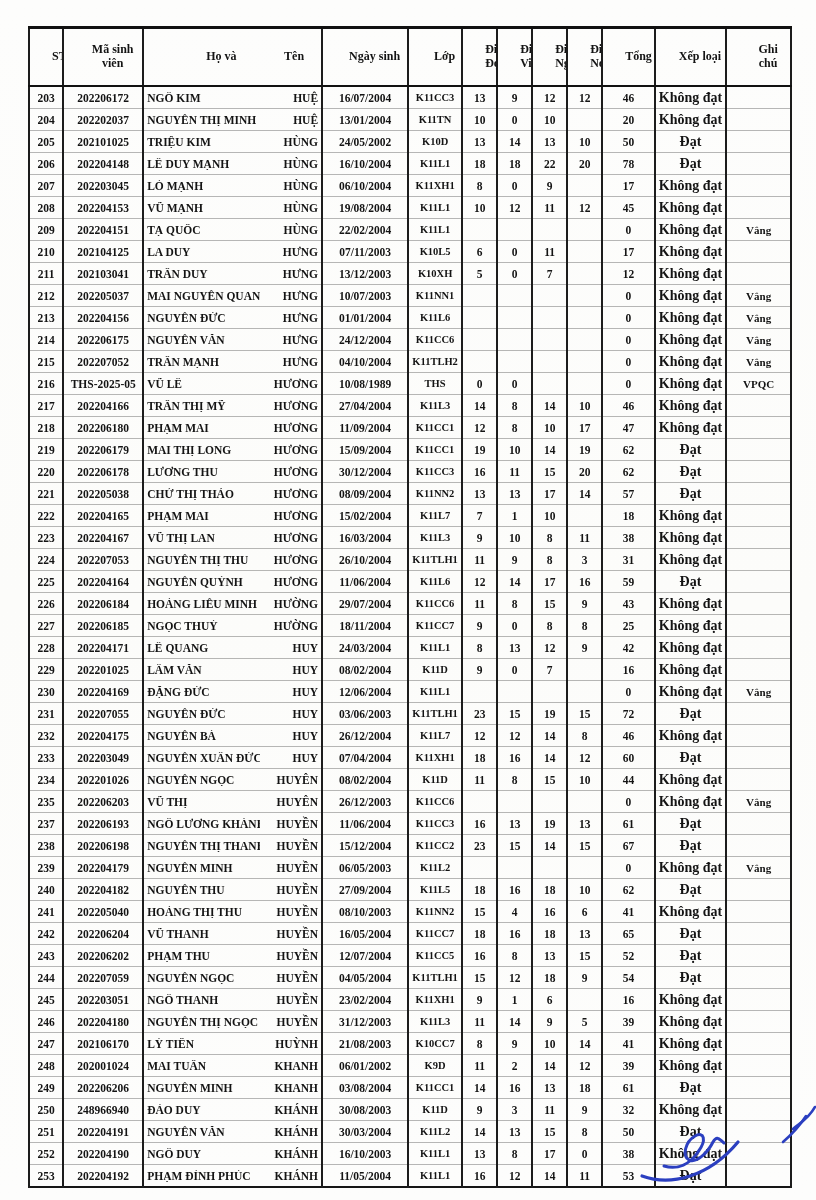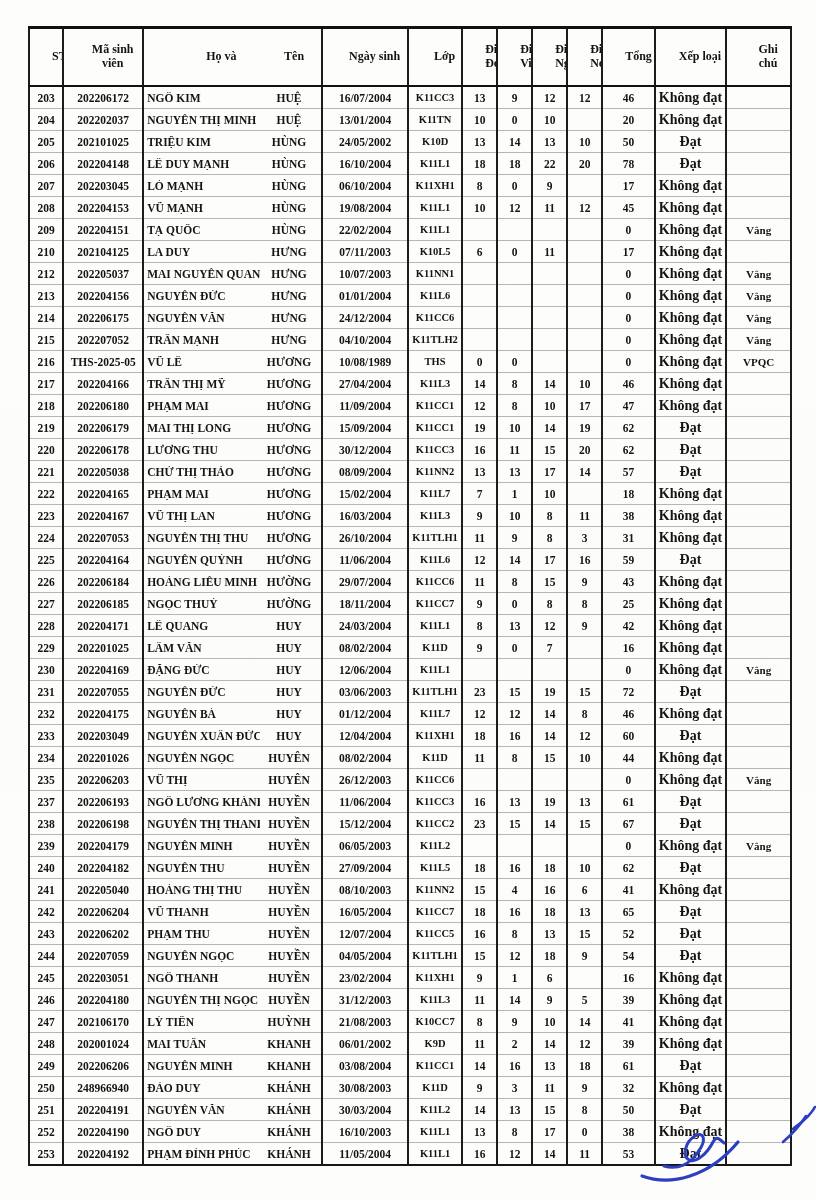--- a/index.html
+++ b/index.html
@@ -35,21 +35,21 @@
   thead th .two{display:flex;justify-content:space-between;padding:0 14px 0 40px;}
   tbody td{
     height:21px;font-size:11.5px;font-weight:bold;text-align:center;
     border-top:1px solid rgba(40,40,40,.33);
     border-bottom:1px solid rgba(40,40,40,.33);
   }
   tbody tr:first-child td{border-top:none;}
   td.c-name{text-align:left;}
   td.c-name .wrap{display:flex;align-items:center;}
   td.c-name .ho{flex:1 1 auto;overflow:hidden;}
-  td.c-name .ten{flex:0 0 34%;text-align:center;}
+  td.c-name .ten{flex:0 0 34%;text-align:right;}
   td.c-xl{font-size:14px;}
   td.c-gc{font-size:11px;}
   td.c-lop{font-size:10.5px;}
   .sig{position:absolute;pointer-events:none;}
   .sig path{fill:none;stroke-linecap:round;stroke-linejoin:round;}
 </style>
 </head>
 <body>
 
 <div class="page">
@@ -237,20 +237,39 @@
           <td class="c-lop">K10L5</td>
           <td>6</td>
           <td>0</td>
           <td>11</td>
           <td></td>
           <td>17</td>
           <td class="c-xl">Không đạt</td>
           <td class="c-gc"></td>
         </tr>
         <tr>
+          <td>211</td>
+          <td>202103041</td>
+          <td class="c-name">
+            <span class="wrap">
+              <span class="ho">TRẦN DUY</span>
+              <span class="ten">HƯNG</span>
+            </span>
+          </td>
+          <td class="c-date">13/12/2003</td>
+          <td class="c-lop">K10XH</td>
+          <td>5</td>
+          <td>0</td>
+          <td>7</td>
+          <td></td>
+          <td>12</td>
+          <td class="c-xl">Không đạt</td>
+          <td class="c-gc"></td>
+        </tr>
+        <tr>
           <td>212</td>
           <td>202205037</td>
           <td class="c-name">
             <span class="wrap">
               <span class="ho">MAI NGUYỄN QUANG</span>
               <span class="ten">HƯNG</span>
             </span>
           </td>
           <td class="c-date">10/07/2003</td>
           <td class="c-lop">K11NN1</td>
@@ -625,40 +644,40 @@
         </tr>
         <tr>
           <td>232</td>
           <td>202204175</td>
           <td class="c-name">
             <span class="wrap">
               <span class="ho">NGUYỄN BÁ</span>
               <span class="ten">HUY</span>
             </span>
           </td>
-          <td class="c-date">01/12/2004</td>
+          <td class="c-date">26/12/2004</td>
           <td class="c-lop">K11L7</td>
           <td>12</td>
           <td>12</td>
           <td>14</td>
           <td>8</td>
           <td>46</td>
           <td class="c-xl">Không đạt</td>
           <td class="c-gc"></td>
         </tr>
         <tr>
           <td>233</td>
           <td>202203049</td>
           <td class="c-name">
             <span class="wrap">
               <span class="ho">NGUYỄN XUÂN ĐỨC</span>
               <span class="ten">HUY</span>
             </span>
           </td>
-          <td class="c-date">12/04/2004</td>
+          <td class="c-date">07/04/2004</td>
           <td class="c-lop">K11XH1</td>
           <td>18</td>
           <td>16</td>
           <td>14</td>
           <td>12</td>
           <td>60</td>
           <td class="c-xl">Đạt</td>
           <td class="c-gc"></td>
         </tr>
         <tr>

